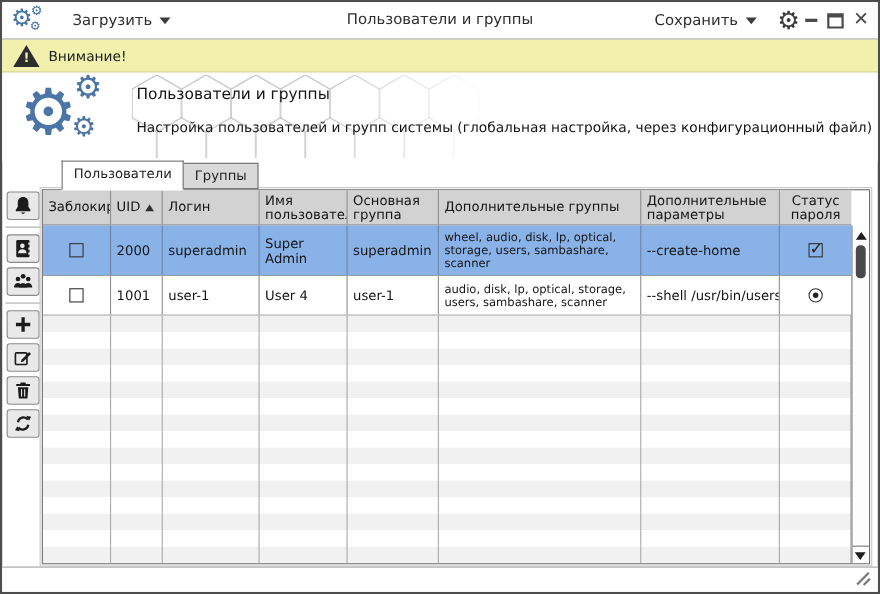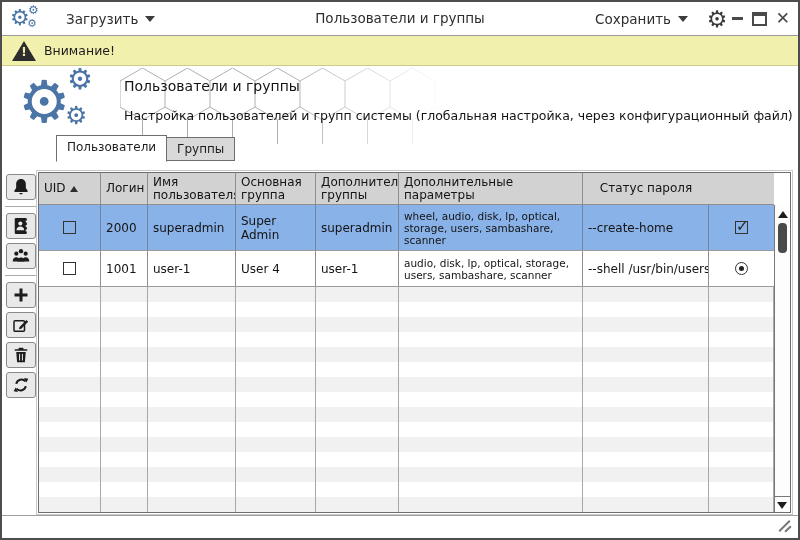--- a/index.html
+++ b/index.html
@@ -39,21 +39,21 @@
   .hexfade{position:absolute;inset:0;background:linear-gradient(to right,rgba(255,255,255,0) 48%,#fff 94%);}
   .hd-cluster{left:16px;top:6px;width:100px;height:68px;}
   .hd-cluster .g1{font-size:58px;left:0;top:1px;}
   .hd-cluster .g2{font-size:29px;left:49px;top:-7px;}
   .hd-cluster .g3{font-size:25px;left:47px;top:31px;}
   .hd-text{position:absolute;left:122px;top:12px;right:10px;z-index:2;}
   .hd-title{font-size:14px;color:#141414;margin:0 0 14px 0;}
   .hd-sub{font-size:12.5px;color:#141414;margin:0;white-space:nowrap;}
 
   
-  .tabs{position:absolute;left:54px;top:134px;height:26px;display:flex;align-items:flex-end;z-index:5;}
+  .tabs{position:absolute;left:54px;top:145px;height:26px;display:flex;align-items:flex-end;z-index:5;}
   .tab{font-size:12px;color:#1d1d1d;padding:4px 10px 5px 10px;border:1px solid #6e6e6e;cursor:default;}
   .tab.active{background:#fff;height:16px;border-bottom:1px solid #fff;position:relative;z-index:6;}
   .tab.inactive{background:#d9d9d9;height:13px;margin-left:-1px;margin-bottom:1px;}
 
   
   .lefttoolbar{position:absolute;left:2px;top:172px;width:34px;display:flex;flex-direction:column;align-items:center;}
   .tbtn{width:30px;height:26px;border:1px solid #8a8a8a;border-radius:3px;background:#e9e9e9;display:flex;align-items:center;justify-content:center;margin-bottom:4px;box-sizing:border-box;}
   .tsep{width:32px;height:1px;background:#aaa;margin:2px 0 6px 0;}
 
   
@@ -219,20 +219,21 @@
           <path d="M17.7 13.4a6.2 6.2 0 0 1-11 2.8"></path>
         </g>
         <path d="M15.6 3.6l5.2 1-2.4 4.4z" fill="#1c1c1c"></path>
         <path d="M8.4 20.4l-5.2-1 2.4-4.4z" fill="#1c1c1c"></path>
       </svg>
     </div>
   </div>
 
   <div class="tablewrap">
     <div class="trow thead">
+      <div class="cell">Заблокир</div>
       <div class="cell">
         <span>UID</span>
         <span class="sort-asc"></span>
       </div>
       <div class="cell">Логин</div>
       <div class="cell">Имя пользователя</div>
       <div class="cell">Основная группа</div>
       <div class="cell">Дополнительные группы</div>
       <div class="cell">Дополнительные параметры</div>
       <div class="cell c-status">Статус пароля</div>

